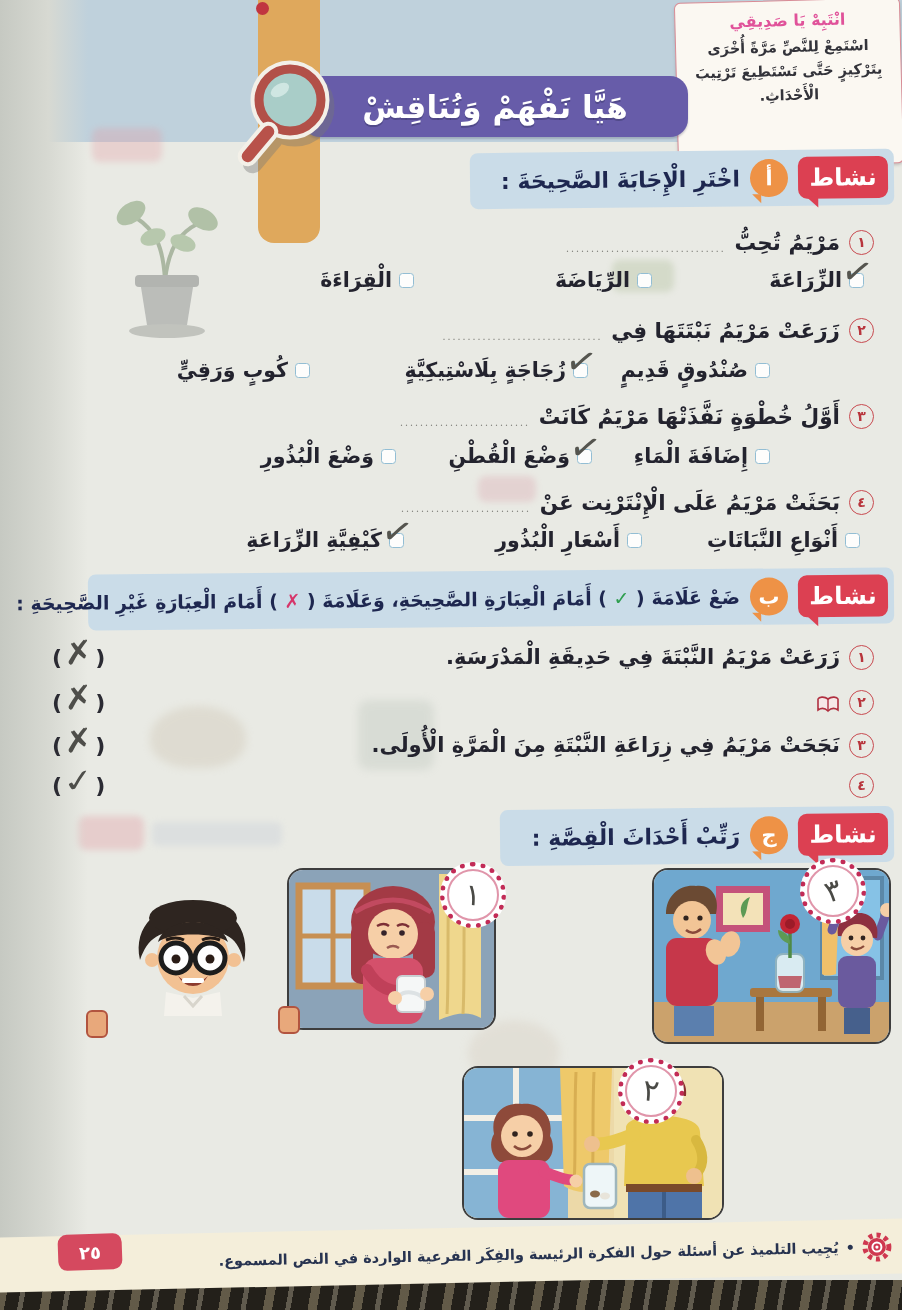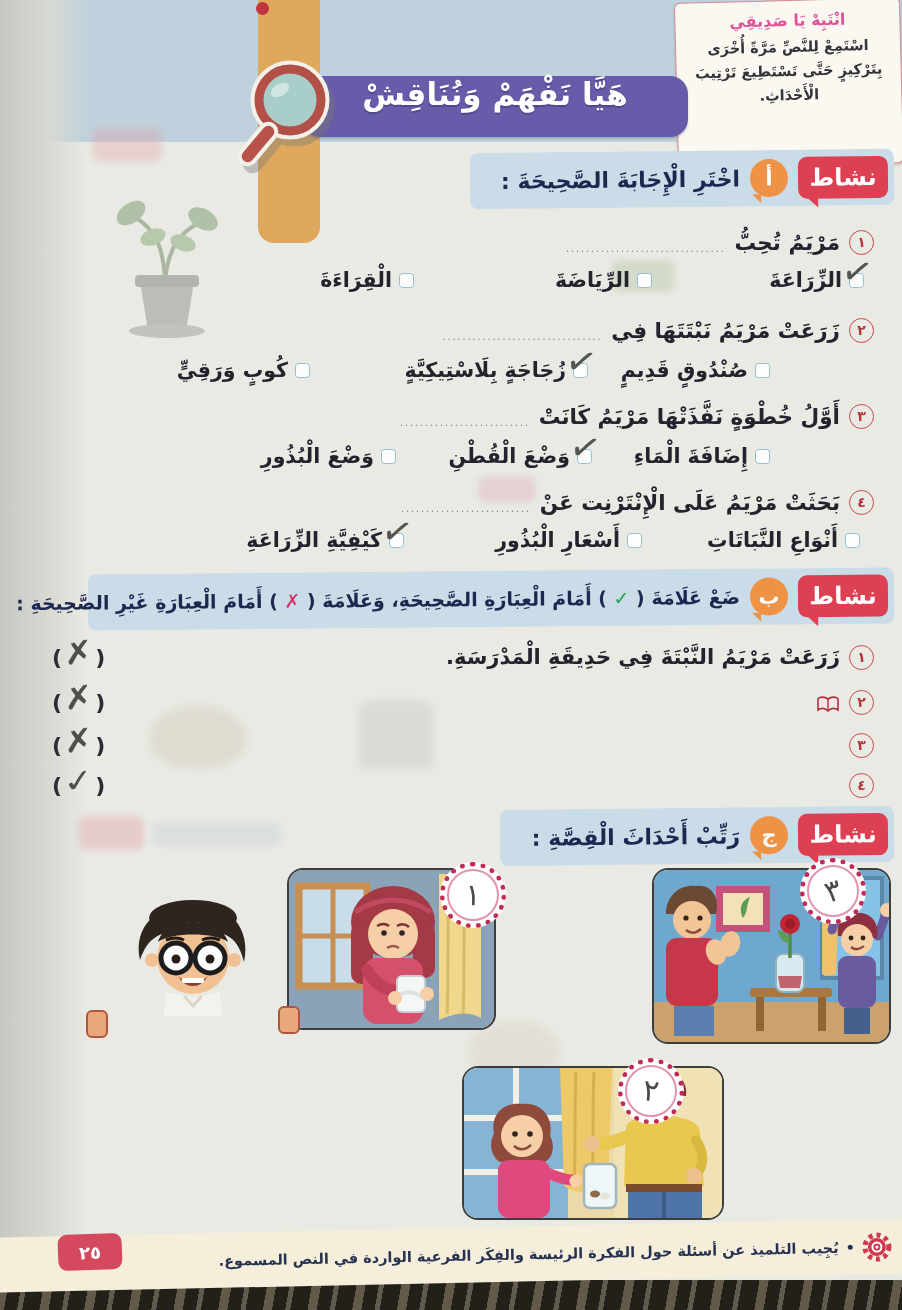--- a/index.html
+++ b/index.html
@@ -11,21 +11,21 @@
   .edge-left{left:0;top:0;width:88px;height:1310px;z-index:1;
              background:linear-gradient(90deg,#c6c9c2 0%,#d7d9d2 55%,rgba(231,232,227,0) 100%);}
   .ribbon{left:258px;top:0;width:62px;height:243px;background:#dfa85c;border-radius:0 0 16px 16px;z-index:2;}
   .red-dot{left:256px;top:2px;width:13px;height:13px;border-radius:50%;background:#c03540;z-index:3;}
   .bottom-dark{left:0;top:1280px;width:902px;height:30px;z-index:1;background:#23201a;}
   .bottom-dark::after{content:"";position:absolute;inset:0;
      background:repeating-linear-gradient(100deg,rgba(150,138,110,.55) 0 9px,transparent 9px 22px,
      rgba(210,200,175,.35) 22px 27px,transparent 27px 44px);}
   
   .banner{left:302px;top:76px;width:386px;height:61px;background:#675ca9;border-radius:18px;z-index:4;
-          display:flex;justify-content:center;box-shadow:0 2px 2px rgba(60,60,90,.25);}
+          display:flex;align-items:center;justify-content:center;box-shadow:0 2px 2px rgba(60,60,90,.25);}
   .banner span{color:#fff;font-weight:bold;font-size:31px;letter-spacing:1px;
                text-shadow:0 2px 0 rgba(40,40,80,.35);}
   .magnifier{left:228px;top:58px;z-index:5;filter:drop-shadow(5px 7px 0 rgba(120,120,118,.40));}
   
   .act-band{height:56px;background:#cadce8;border-radius:8px;z-index:3;display:flex;align-items:center;
             flex-direction:row;gap:10px;padding-right:6px;box-sizing:border-box;}
   .act-badge{position:relative;min-width:90px;height:42px;background:#dc4052;border-radius:9px;
              display:flex;align-items:center;justify-content:center;flex:0 0 auto;}
   .act-badge span{color:#fff;font-weight:bold;font-size:24px;}
   .act-badge .tail{position:absolute;bottom:-9px;left:8px;width:0;height:0;
@@ -288,20 +288,21 @@
     <div class="stmt-ans">
       <span class="paren">(</span>
       <span class="hand-mark">✗</span>
       <span class="paren">)</span>
     </div>
   </div>
 
   <div class="abs stmt" style="top:724px">
     <div class="stmt-right">
       <span class="qnum">٣</span>
+      <span class="stmt-text">نَجَحَتْ مَرْيَمُ فِي زِرَاعَةِ النَّبْتَةِ مِنَ الْمَرَّةِ الْأُولَى.</span>
     </div>
     <div class="stmt-ans">
       <span class="paren">(</span>
       <span class="hand-mark">✗</span>
       <span class="paren">)</span>
     </div>
   </div>
 
   <div class="abs stmt" style="top:764px">
     <div class="stmt-right">

